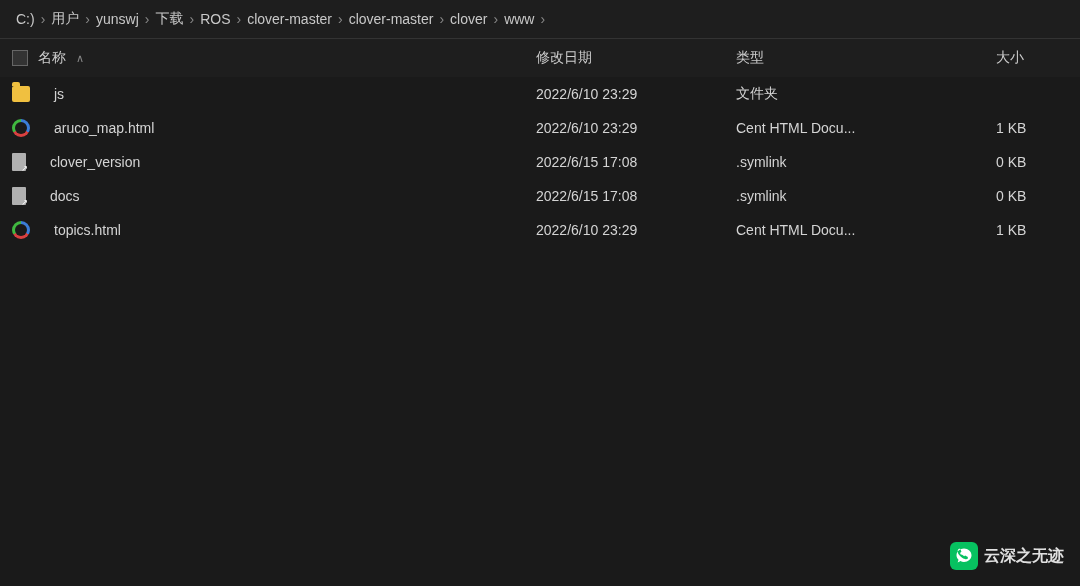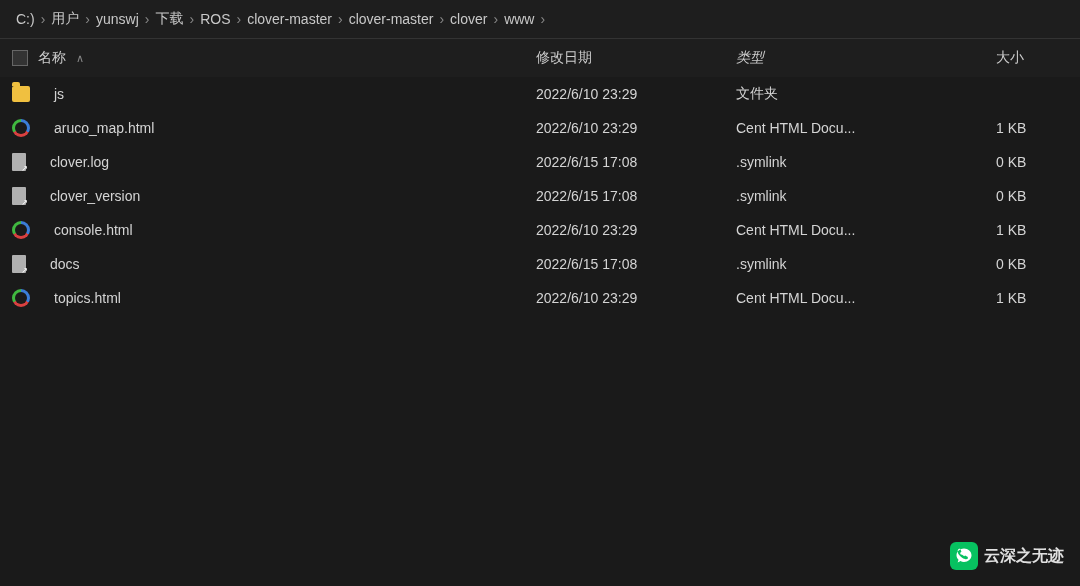--- a/index.html
+++ b/index.html
@@ -221,21 +221,21 @@
       <th class="col-name-th">
         <div class="th-name-wrapper">
           <span class="checkbox-header"></span>
           <span>名称</span>
           <span style="font-size:11px;color:#888;">∧</span>
         </div>
       </th>
       <th style="width:200px;">
         <span>修改日期</span>
       </th>
-      <th style="width:260px;font-style:italic;">
+      <th style="width:260px;">
         <span>类型</span>
       </th>
       <th style="width:100px;">
         <span>大小</span>
       </th>
     </tr>
   </thead>
   <tbody id="file-tbody">
   <tr>
         <td class="name-cell">
@@ -256,48 +256,26 @@
           </div>
         </td>
         <td>2022/6/10 23:29</td>
         <td>Cent HTML Docu...</td>
         <td>1 KB</td>
       </tr>
       <tr>
         <td class="name-cell">
           <div class="name-cell-inner">
             <span class="icon-symlink"></span>
-            <span>clover.log</span>
+            <span>clover_version</span>
           </div>
         </td>
         <td>2022/6/15 17:08</td>
         <td>.symlink</td>
         <td>0 KB</td>
-      </tr>
-      <tr>
-        <td class="name-cell">
-          <div class="name-cell-inner">
-            <span class="icon-symlink"></span>
-            <span>clover_version</span>
-          </div>
-        </td>
-        <td>2022/6/15 17:08</td>
-        <td>.symlink</td>
-        <td>0 KB</td>
-      </tr>
-      <tr>
-        <td class="name-cell">
-          <div class="name-cell-inner">
-            <span class="icon-html"></span>
-            <span>console.html</span>
-          </div>
-        </td>
-        <td>2022/6/10 23:29</td>
-        <td>Cent HTML Docu...</td>
-        <td>1 KB</td>
       </tr>
       <tr>
         <td class="name-cell">
           <div class="name-cell-inner">
             <span class="icon-symlink"></span>
             <span>docs</span>
           </div>
         </td>
         <td>2022/6/15 17:08</td>
         <td>.symlink</td>

